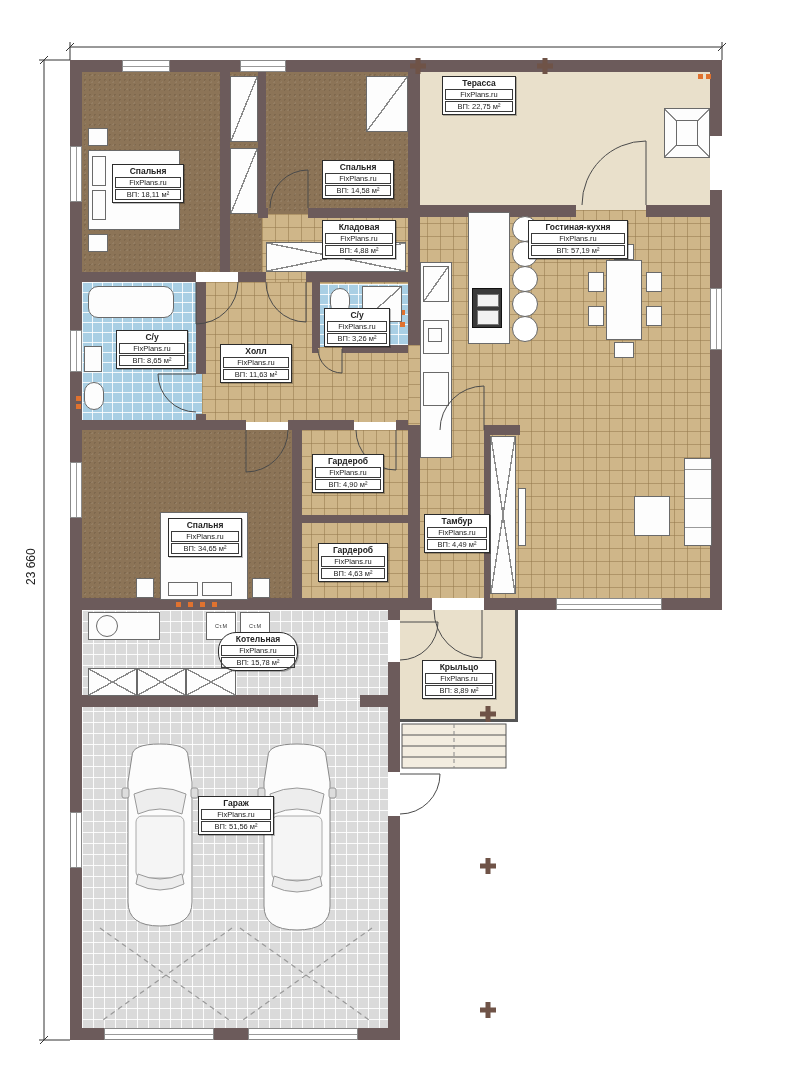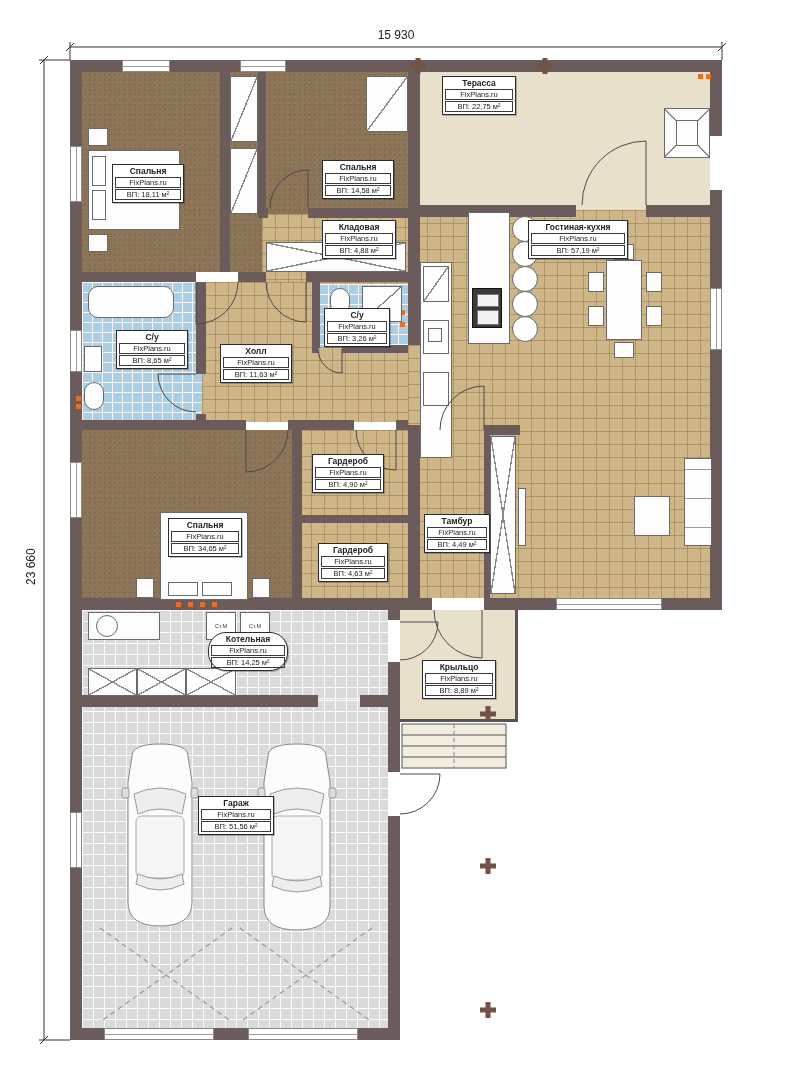--- a/index.html
+++ b/index.html
@@ -39,21 +39,20 @@
   .dim{position:absolute;font-size:12px;color:#222;z-index:40;}
   .dim-left{transform:rotate(-90deg);transform-origin:left top;}
   svg.overlay{position:absolute;left:0;top:0;z-index:25;}
   .porch-border{border-right:3px solid #555;border-bottom:3px solid #555;}
 </style>
 </head>
 <body>
 
 <div class="plan">
 
-  <div class="dim" style="left:70px;top:28px;width:652px;text-align:center;">15 930</div>
   <div class="dim dim-left" style="left:24px;top:585px;">23 660</div>
 
   <div class="abs fl-brown" style="left:82px;top:72px;width:326px;height:200px;"></div>
   <div class="abs fl-tan" style="left:262px;top:214px;width:146px;height:68px;"></div>
   <div class="abs fl-beige" style="left:414px;top:72px;width:298px;height:138px;"></div>
   <div class="abs fl-tan" style="left:414px;top:210px;width:298px;height:390px;"></div>
   <div class="abs fl-blue" style="left:82px;top:282px;width:120px;height:140px;"></div>
   <div class="abs fl-tan" style="left:202px;top:282px;width:206px;height:140px;"></div>
   <div class="abs fl-blue" style="left:318px;top:284px;width:90px;height:63px;"></div>
   <div class="abs fl-brown" style="left:82px;top:430px;width:216px;height:168px;"></div>
@@ -302,24 +301,24 @@
   <div class="room-label" style="left:318px;top:543px;width:66px;">
     <div class="rl-name">Гардероб</div>
     <div class="rl-box">FixPlans.ru</div>
     <div class="rl-box">ВП: 4,63 м²</div>
   </div>
   <div class="room-label" style="left:424px;top:514px;width:62px;">
     <div class="rl-name">Тамбур</div>
     <div class="rl-box">FixPlans.ru</div>
     <div class="rl-box">ВП: 4,49 м²</div>
   </div>
-  <div class="room-label" style="left:208px;top:632px;width:76px;border-radius:18px;">
+  <div class="room-label" style="left:218px;top:632px;width:76px;border-radius:18px;">
     <div class="rl-name">Котельная</div>
     <div class="rl-box">FixPlans.ru</div>
-    <div class="rl-box">ВП: 14,25 м²</div>
+    <div class="rl-box">ВП: 15,78 м²</div>
   </div>
   <div class="room-label" style="left:422px;top:660px;width:70px;">
     <div class="rl-name">Крыльцо</div>
     <div class="rl-box">FixPlans.ru</div>
     <div class="rl-box">ВП: 8,89 м²</div>
   </div>
   <div class="room-label" style="left:198px;top:796px;width:72px;">
     <div class="rl-name">Гараж</div>
     <div class="rl-box">FixPlans.ru</div>
     <div class="rl-box">ВП: 51,56 м²</div>

